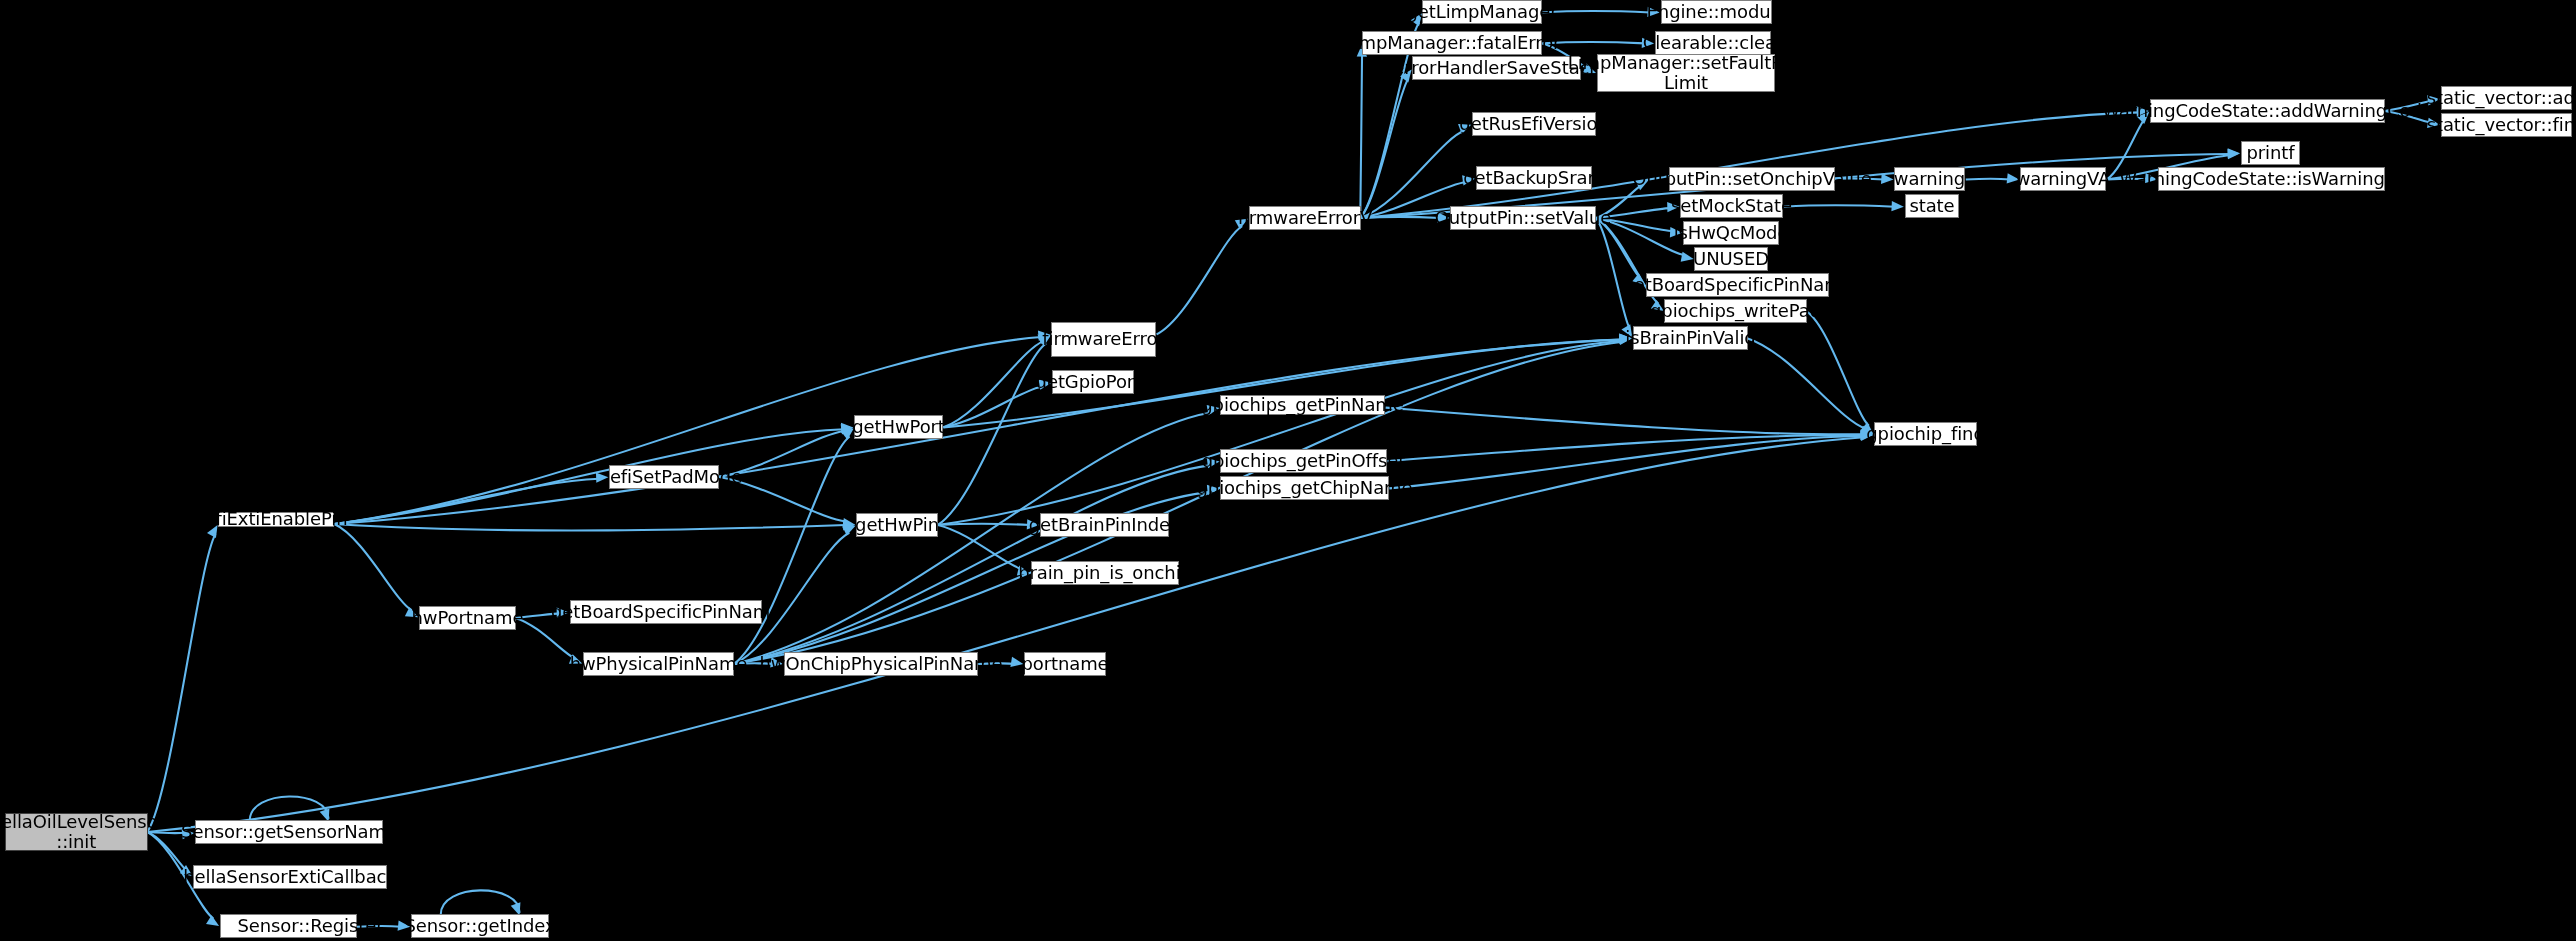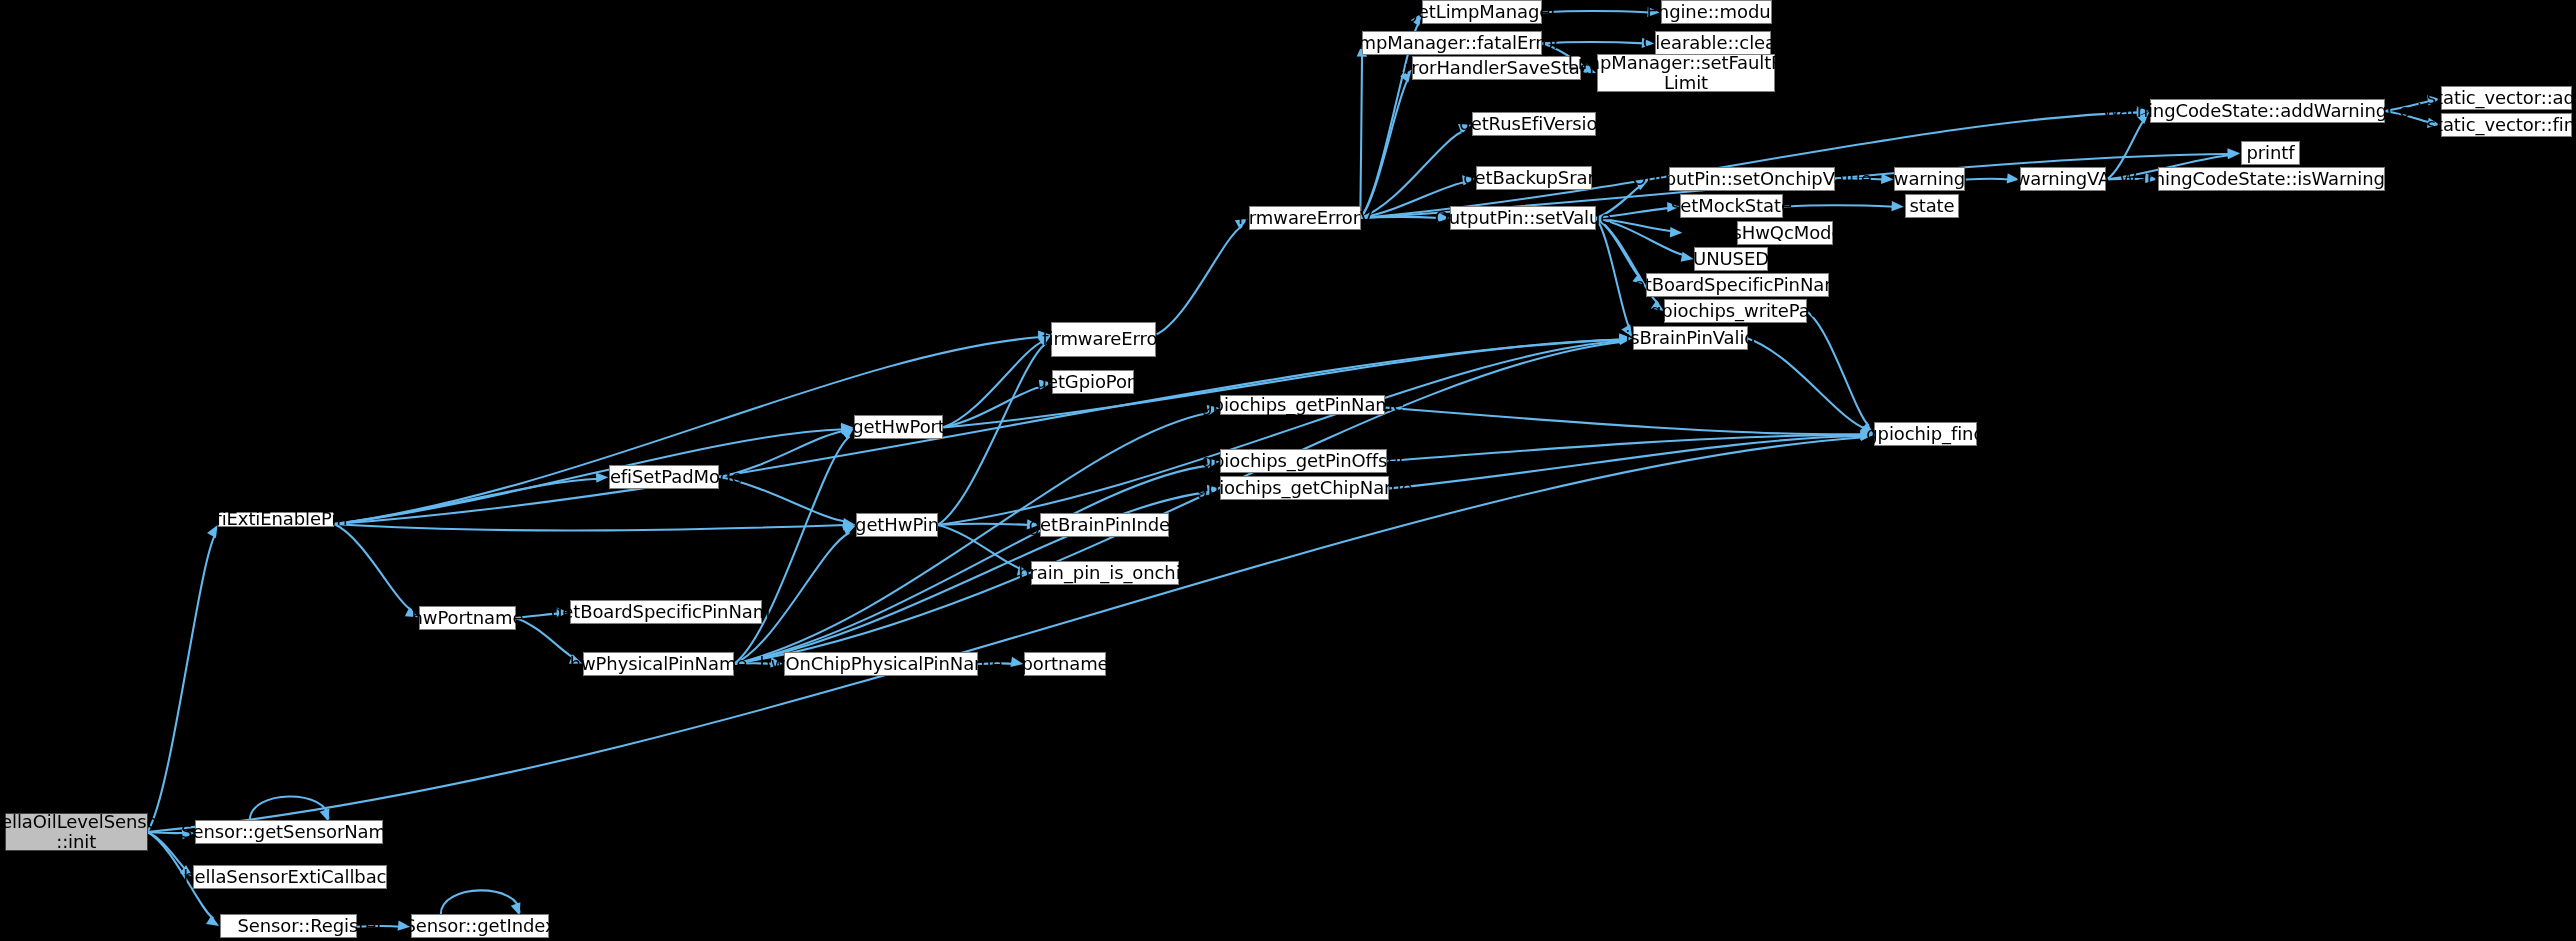--- a/index.html
+++ b/index.html
@@ -197,21 +197,21 @@
       <div class="node" style="left: 1362px; top: 31px; width: 180px; height: 24.4px;">LimpManager::fatalError</div>
       <div class="node" style="left: 1655px; top: 31px; width: 116px; height: 24.4px;">Clearable::clear</div>
       <div class="node" style="left: 1412px; top: 56px; width: 169px; height: 24.4px;">errorHandlerSaveStack</div>
       <div class="node" style="left: 1597px; top: 54px; width: 178px; height: 38px;">LimpManager::setFaultRev
 Limit</div>
       <div class="node" style="left: 1472px; top: 112px; width: 124px; height: 24.4px;">getRusEfiVersion</div>
       <div class="node" style="left: 1476px; top: 166px; width: 116px; height: 24.4px;">getBackupSram</div>
       <div class="node" style="left: 1450px; top: 206px; width: 146px; height: 24.4px;">OutputPin::setValue</div>
       <div class="node" style="left: 1649px; top: 167px; width: 166px; height: 24.4px; margin-left: 20px;">OutputPin::setOnchipValue</div>
       <div class="node" style="left: 1680px; top: 194px; width: 103px; height: 24.4px;">setMockState</div>
-      <div class="node" style="left: 1737px; top: 221px; width: 96px; height: 24.4px;">isHwQcMode</div>
+      <div class="node" style="left: 1683px; top: 221px; width: 96px; height: 24.4px;">isHwQcMode</div>
       <div class="node" style="left: 1694px; top: 247px; width: 74px; height: 24.4px;">UNUSED</div>
       <div class="node" style="left: 1646px; top: 273px; width: 183px; height: 24.4px;">getBoardSpecificPinName</div>
       <div class="node" style="left: 1664px; top: 299px; width: 143px; height: 24.4px;">gpiochips_writePad</div>
       <div class="node" style="left: 1633px; top: 326px; width: 115px; height: 24.4px;">isBrainPinValid</div>
       <div class="node" style="left: 1894px; top: 167px; width: 71px; height: 24.4px;">warning</div>
       <div class="node" style="left: 1905px; top: 194px; width: 54px; height: 24.4px;">state</div>
       <div class="node" style="left: 2020px; top: 167px; width: 86px; height: 24.4px;">warningVA</div>
       <div class="node" style="left: 2158px; top: 167px; width: 227px; height: 24.4px;">WarningCodeState::isWarningNow</div>
       <div class="node" style="left: 2150px; top: 99px; width: 235px; height: 24.4px;">WarningCodeState::addWarningCode</div>
       <div class="node" style="left: 2241px; top: 141px; width: 59px; height: 24.4px;">printf</div>

